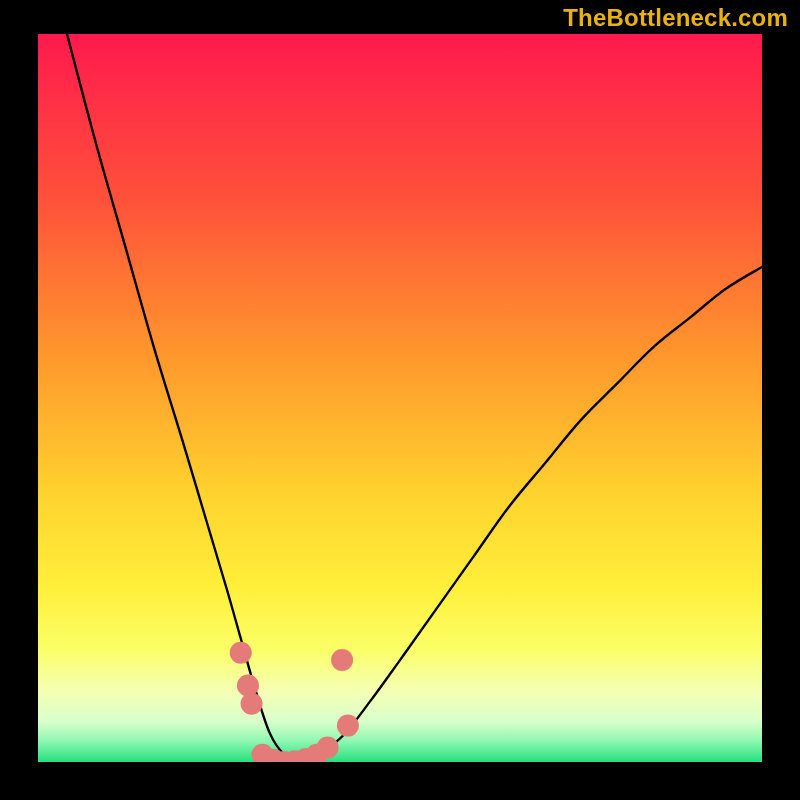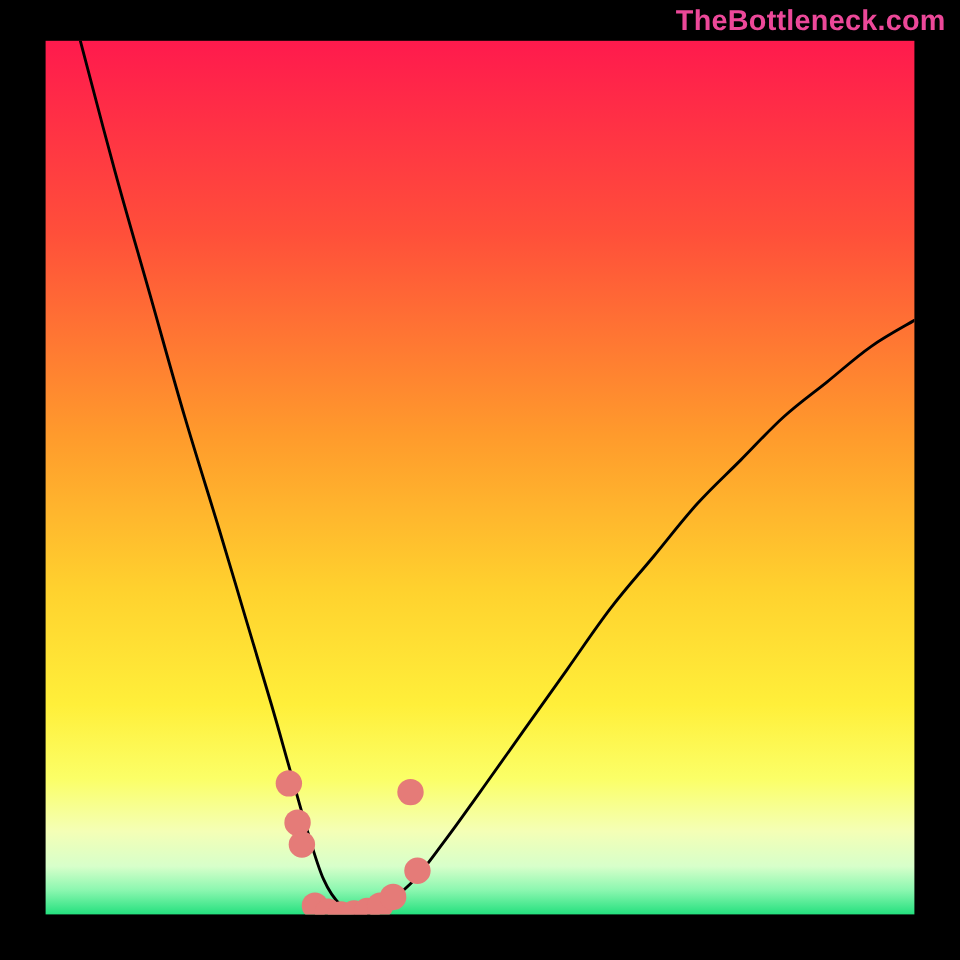--- a/index.html
+++ b/index.html
@@ -14,21 +14,21 @@
   .frame {
     position: absolute;
     left: 0; top: 0;
     width: 800px; height: 800px;
     background: #000;
   }
   .attribution {
     position: absolute;
     top: 4px;
     right: 12px;
-    color: #ec4899;
+    color: #eab308;
     font-size: 24px;
     font-weight: 600;
     letter-spacing: 0.2px;
   }
   svg {
     position: absolute;
     left: 0; top: 0;
   }
 </style>
 </head>

